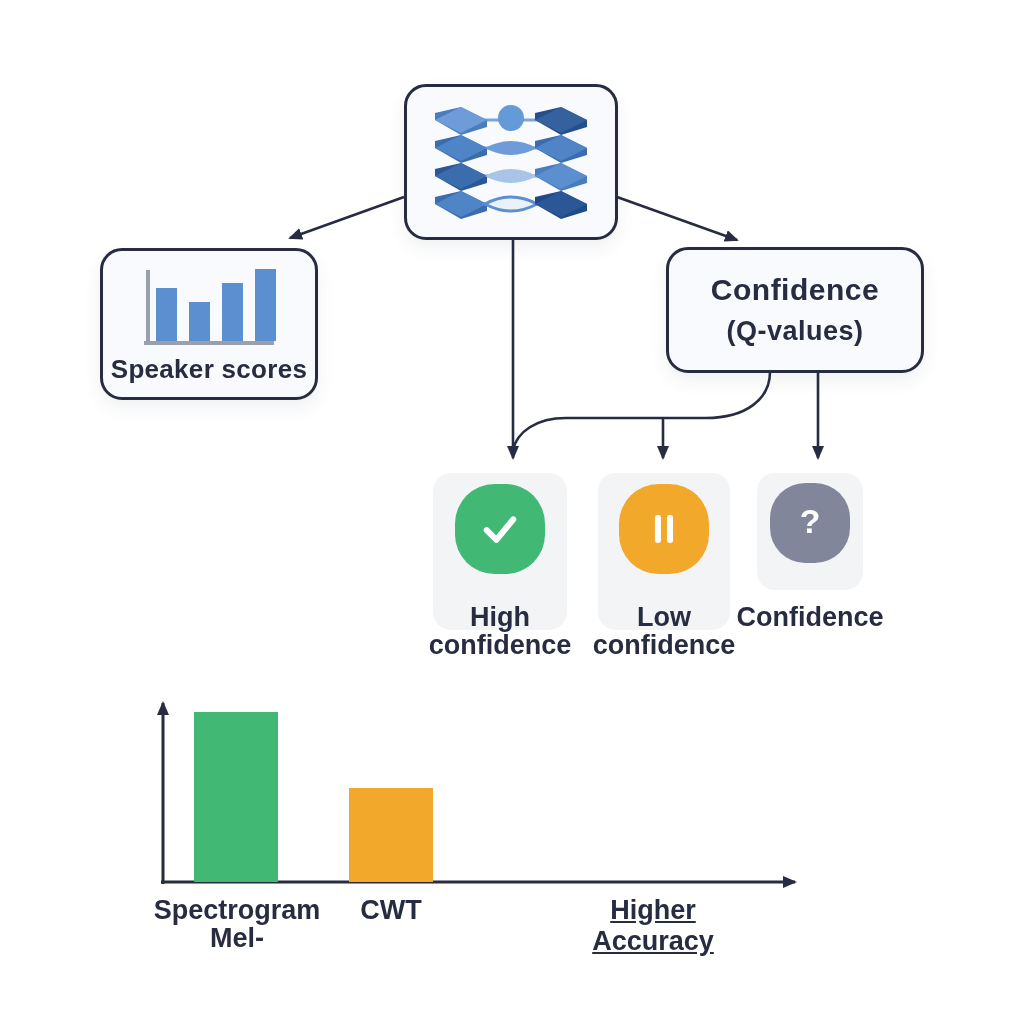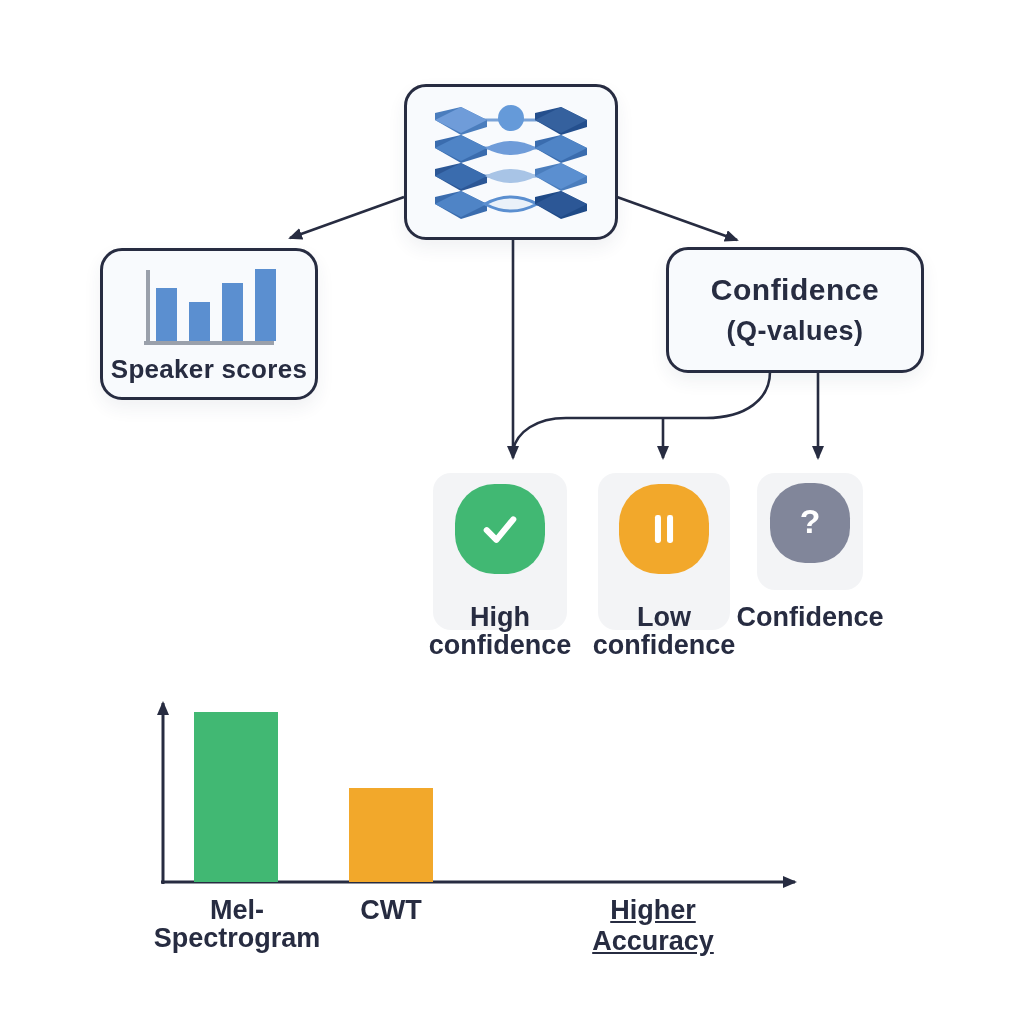--- a/index.html
+++ b/index.html
@@ -156,22 +156,22 @@
     <div class="card-label">
       <div>Confidence</div>
       <div></div>
     </div>
   </div>
 
   <div class="chart-bar" style="height: 170px; width: 84px; left: 194px; background: rgb(65, 184, 115);"></div>
   <div class="chart-bar" style="height: 94px; width: 84px; left: 349px; background: rgb(242, 168, 43);"></div>
 
   <div class="bar-label" style="left:237px;top:896px;">
+    <div>Spectrogram</div>
     <div>Mel-</div>
-    <div>Spectrogram</div>
   </div>
   <div class="bar-label" style="left:391px;top:896px;text-align:center;">
     <div>CWT</div>
     <div></div>
   </div>
   <div class="axis-label">Higher Accuracy</div>
 
 </div>
 
 </body></html>

